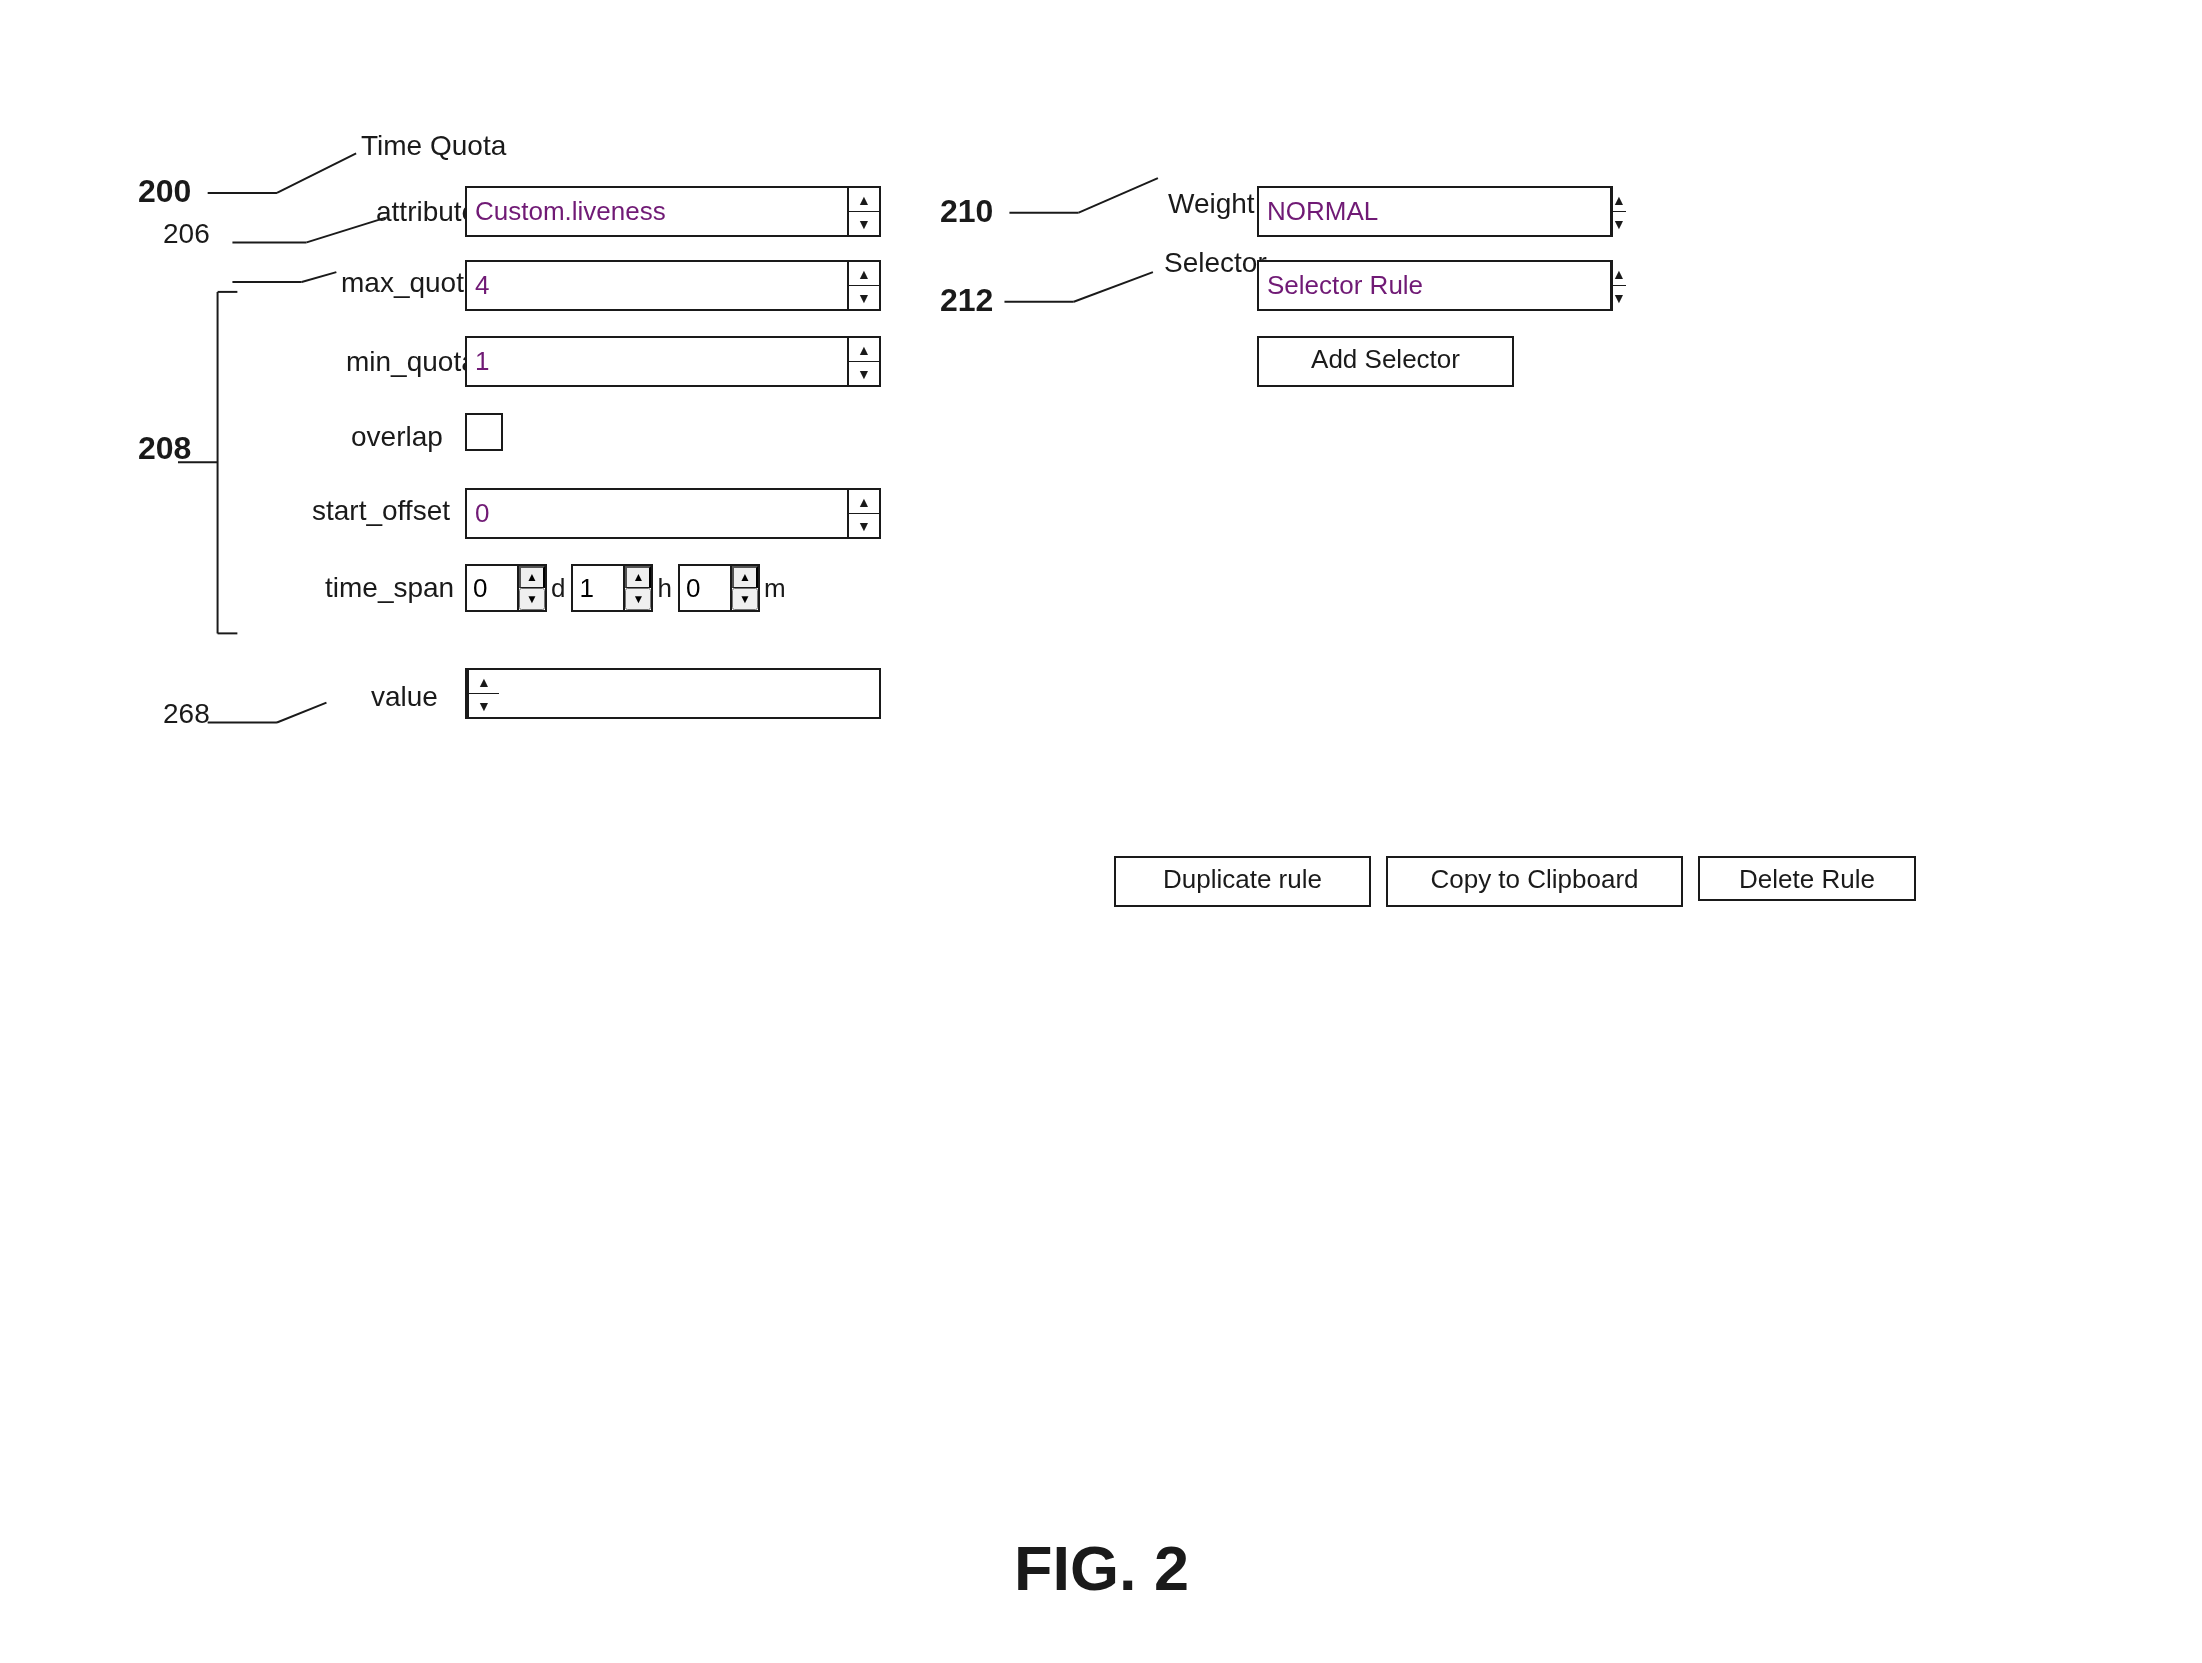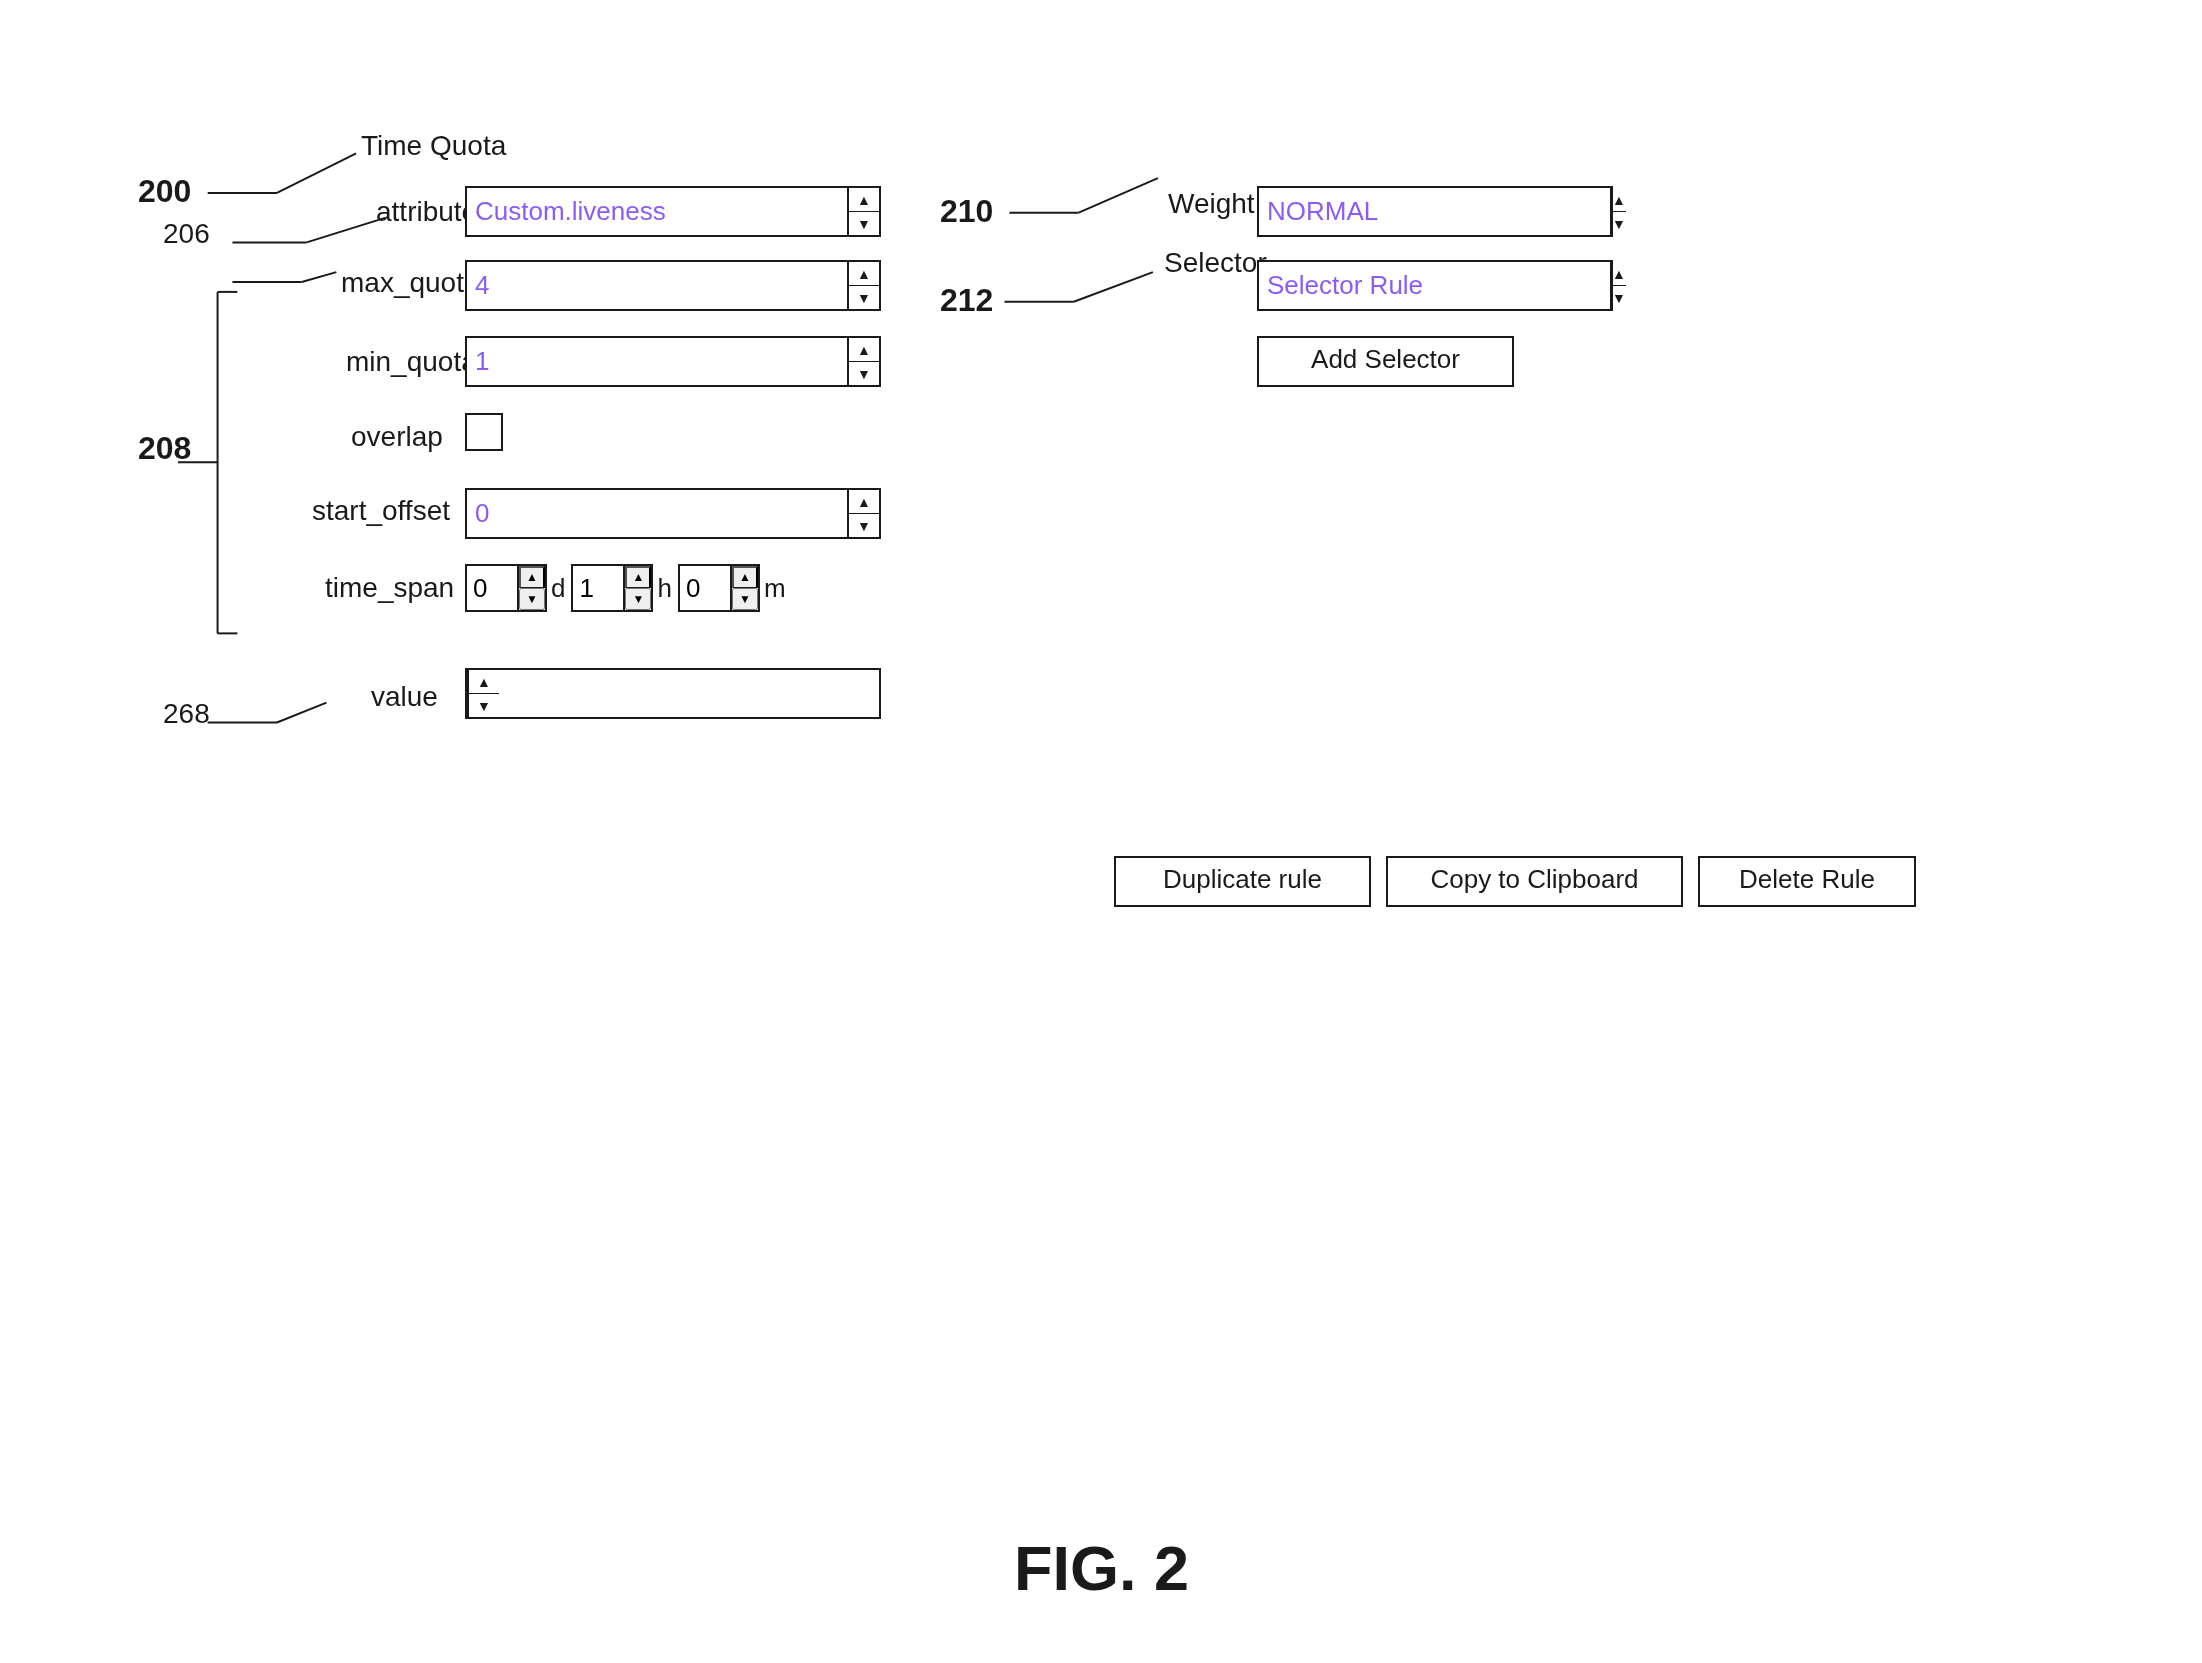--- a/index.html
+++ b/index.html
@@ -39,21 +39,21 @@
       border: 2px solid #1a1a1a;
       background: #ffffff;
       display: flex;
       align-items: center;
     }
 
     .field-input {
       flex: 1;
       padding: 4px 8px;
       font-size: 26px;
-      color: #8b5cf6;
+      color: #701a75;
       border: none;
       outline: none;
       background: transparent;
     }
 
     .spinner-box {
       width: 32px;
       border-left: 2px solid #1a1a1a;
       display: flex;
       flex-direction: column;
@@ -324,20 +324,20 @@
   </div>
 
   <div class="btn-box" style="left: 1035px; top: 777px; width: 257px; height: 51px;">
     <span class="btn-label">Duplicate rule</span>
   </div>
 
   <div class="btn-box" style="left: 1307px; top: 777px; width: 297px; height: 51px;">
     <span class="btn-label">Copy to Clipboard</span>
   </div>
 
-  <div class="btn-box" style="left: 1619px; top: 777px; width: 218px; height: 51px;">
+  <div class="btn-box" style="left: 1619px; top: 777px; width: 218px; height: 45px;">
     <span class="btn-label">Delete Rule</span>
   </div>
 
 </div>
 
 <div class="fig-caption">FIG. 2</div>
 
 
 </body></html>

